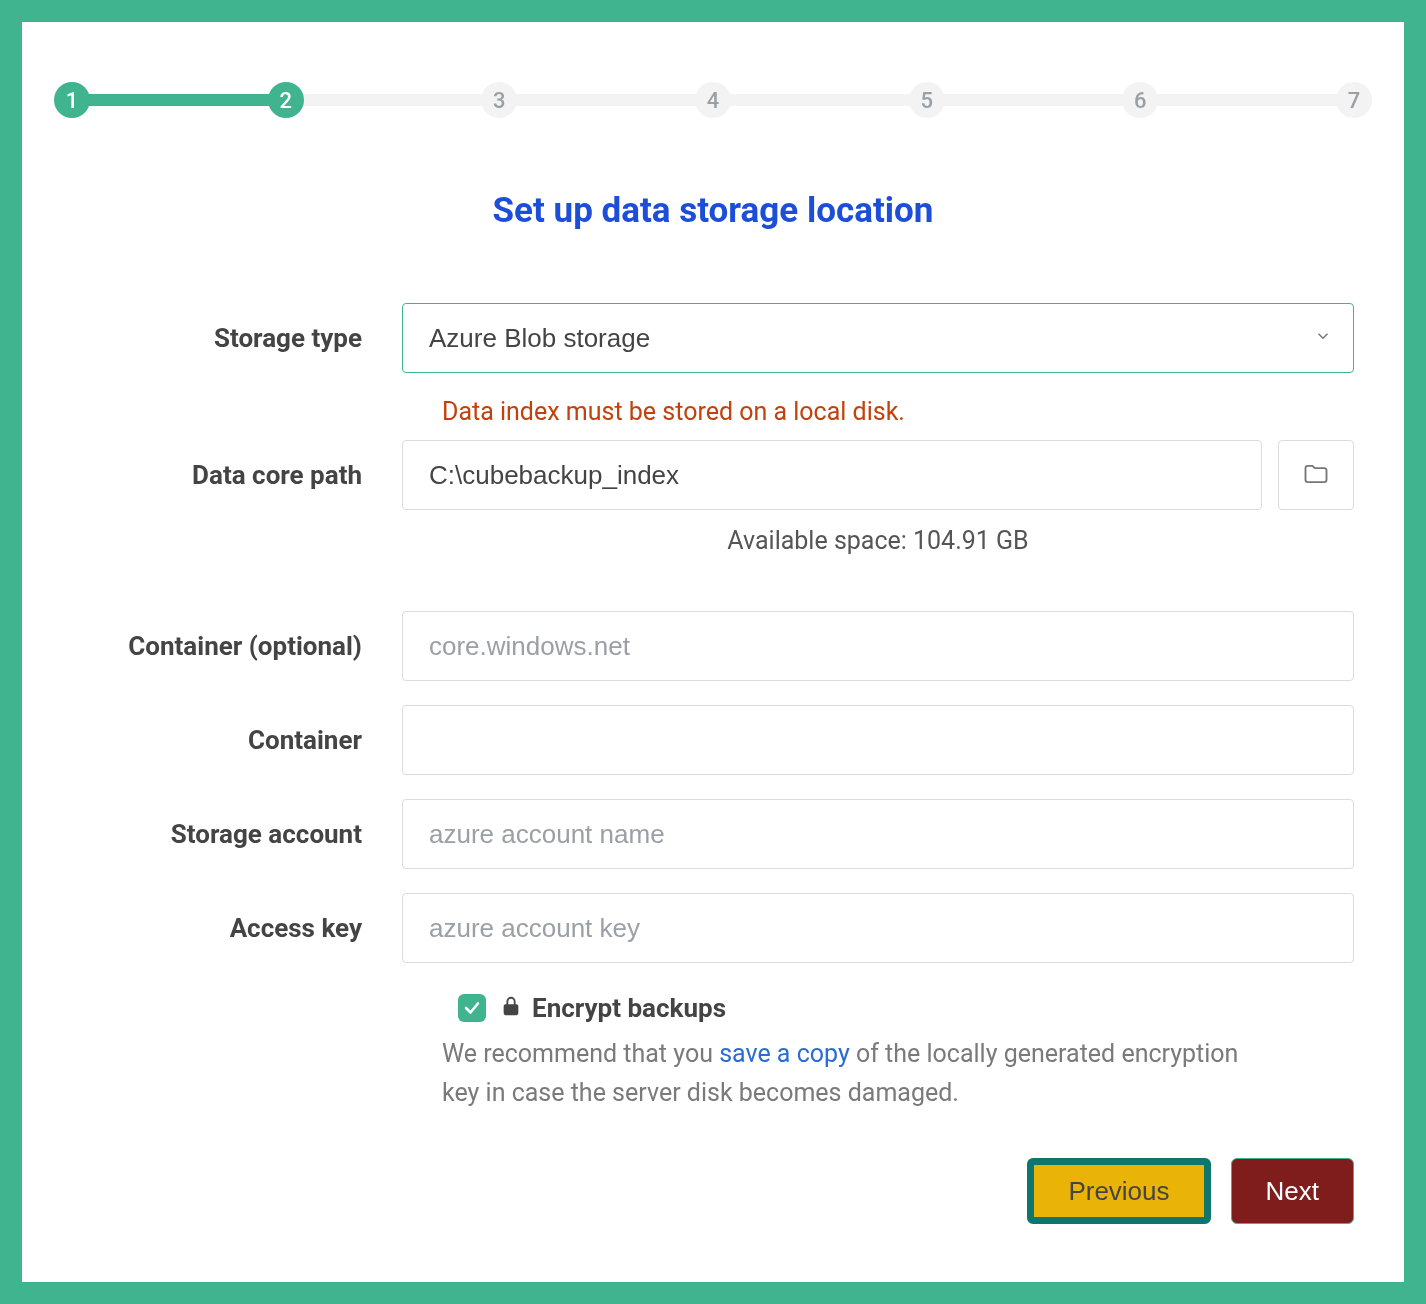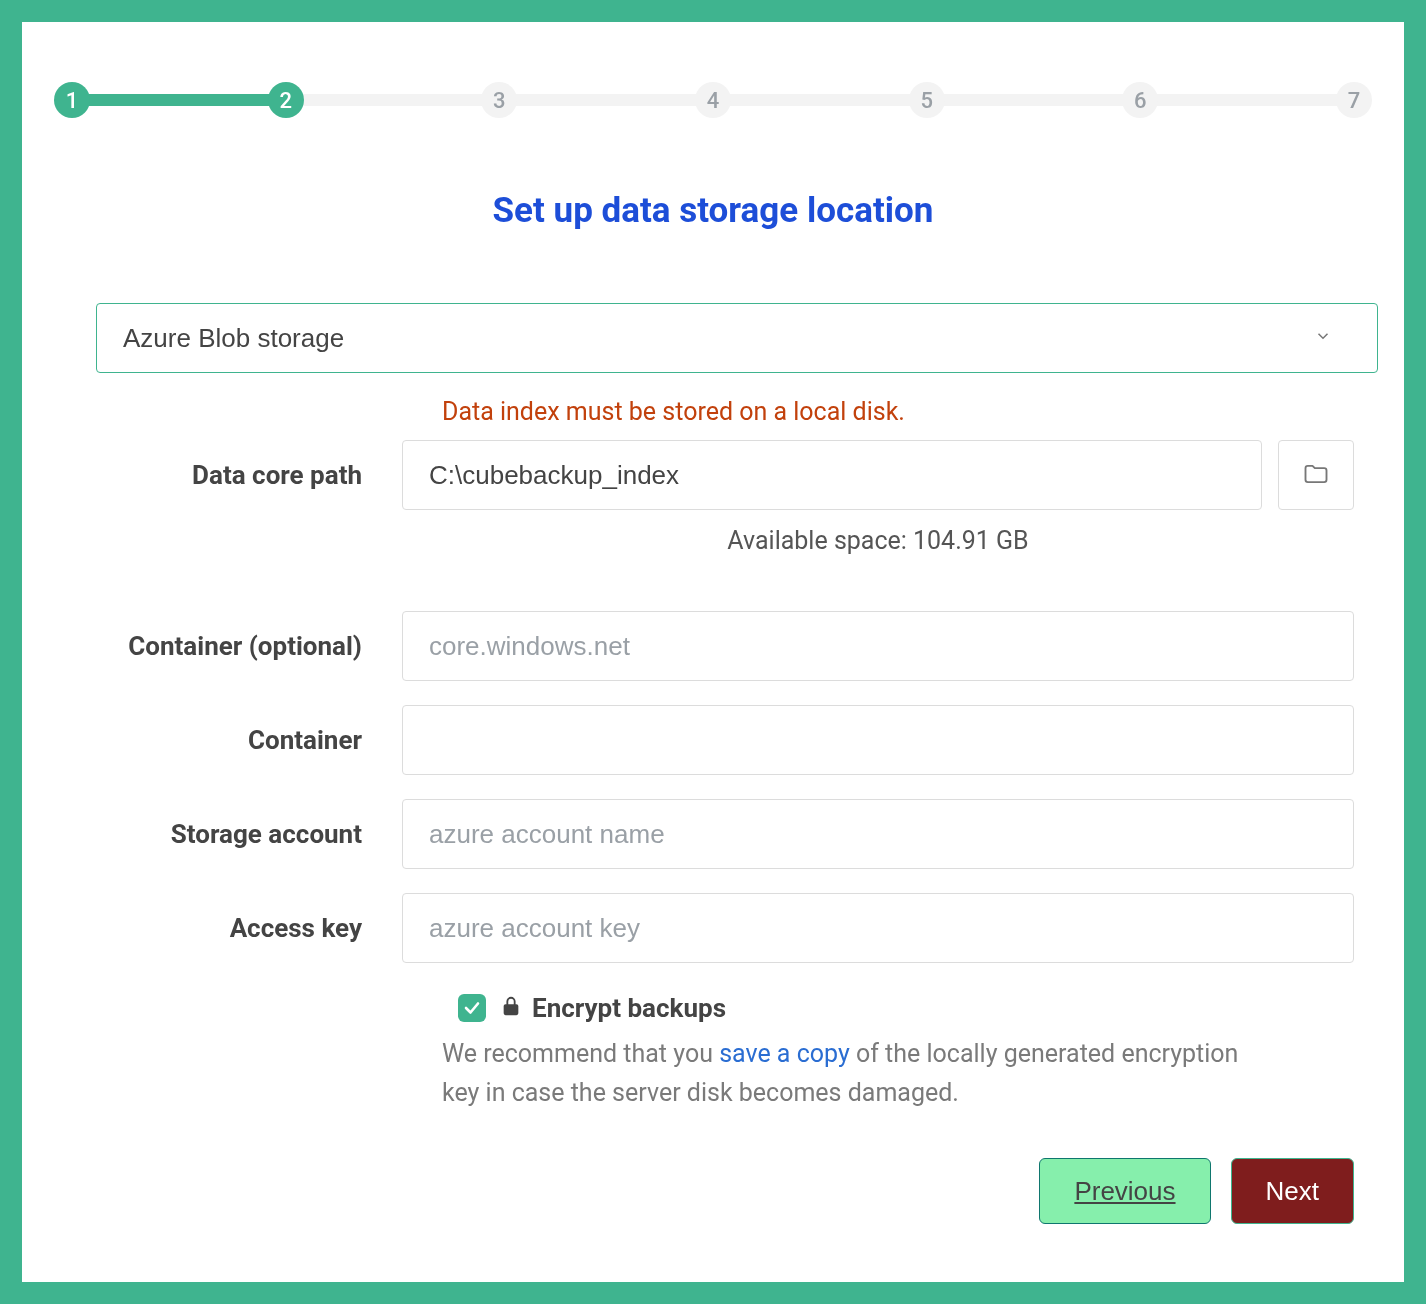--- a/index.html
+++ b/index.html
@@ -35,42 +35,42 @@
   .step-dot.active{ background:#3fb48f; color:#fff; }
   
   h1.title{ text-align:center; font-size:35px; font-weight:700; color:#1d4ed8; margin:0 0 72px 0; }
   .row{ display:flex; align-items:center; margin-bottom:24px; }
   .row .label{ width:330px; text-align:right; font-size:26px; font-weight:700; color:#444; padding-right:40px; }
   .row .control{ flex:1; display:flex; align-items:center; gap:16px; }
   .input, .select{
     width:100%; height:70px; border:1px solid #dcdcdc; border-radius:4px;
     padding:0 26px; font-size:26px; color:#444; background:#fff; outline:none;
   }
-  .select{ border-color:#3fb48f; appearance:none; -webkit-appearance:none; position:relative; padding-right:52px;margin-left:24px; }
+  .select{ border-color:#3fb48f; appearance:none; -webkit-appearance:none; position:relative; padding-right:52px; }
   .select-wrap{ position:relative; width:100%; }
   .select-wrap .chev{ position:absolute; right:22px; top:50%; transform:translateY(-50%); pointer-events:none; color:#777; }
   .input::placeholder{ color:#9aa0a6; }
   .folder-btn{
     width:76px; height:70px; border:1px solid #dcdcdc; border-radius:4px; background:#fff;
     display:flex; align-items:center; justify-content:center; cursor:pointer; flex-shrink:0;
   }
   .note{ font-size:25px; color:#c2410c; margin:0 0 14px 0; }
   .subnote{ font-size:25px; color:#555; text-align:center; margin-top:6px; }
   .indent{ margin-left:370px; }
   .checkbox-row{ display:flex; align-items:center; gap:14px; margin-top:30px;margin-left:16px; }
   .checkbox{
     width:28px; height:28px; border-radius:6px; background:#3fb48f; display:flex; align-items:center; justify-content:center; cursor:pointer; flex-shrink:0;
   }
   .enc-label{ font-size:26px; font-weight:700; color:#444; display:flex; align-items:center; gap:10px; }
   .enc-desc{ font-size:25px; color:#7a7a7a; line-height:1.55; margin-top:12px; max-width:820px; }
   .enc-desc a{ color:#2a6dd2; text-decoration:none; }
   
   .footer{ position:absolute; right:50px; bottom:58px; display:flex; gap:20px; }
   .btn{ height:66px; border-radius:6px; font-size:26px; padding:0 34px; cursor:pointer; display:flex; align-items:center; justify-content:center; }
-  .btn-secondary{ background:#86efac; border:1px solid #0f766e; color:#444;text-decoration:underline; }
+  .btn-secondary{ background:#eab308; border:7px solid #0f766e; color:#444; }
   .btn-primary{ background:#7f1d1d; border:1px solid #3fb48f; color:#fff; }
 </style>
 </head>
 <body>
 
 <div class="card">
 
   <div class="stepper">
     <div class="stepper-bar"></div>
     <div class="stepper-fill" style="width:16.6667%;"></div>
@@ -79,20 +79,21 @@
     <div class="step-dot" style="left:33.3333%">3</div>
     <div class="step-dot" style="left:50%">4</div>
     <div class="step-dot" style="left:66.6667%">5</div>
     <div class="step-dot" style="left:83.3333%">6</div>
     <div class="step-dot" style="left:100%">7</div>
   </div>
 
   <h1 class="title">Set up data storage location</h1>
 
   <div class="row">
+    <div class="label">Storage type</div>
     <div class="control">
       <div class="select-wrap">
         <select class="select">
           <option>Azure Blob storage</option>
         </select>
         <span class="chev">
           <svg width="18" height="18" viewBox="0 0 24 24" fill="none" stroke="currentColor" stroke-width="2">
               <polyline points="6 9 12 15 18 9"></polyline>
             </svg>
         </span>

